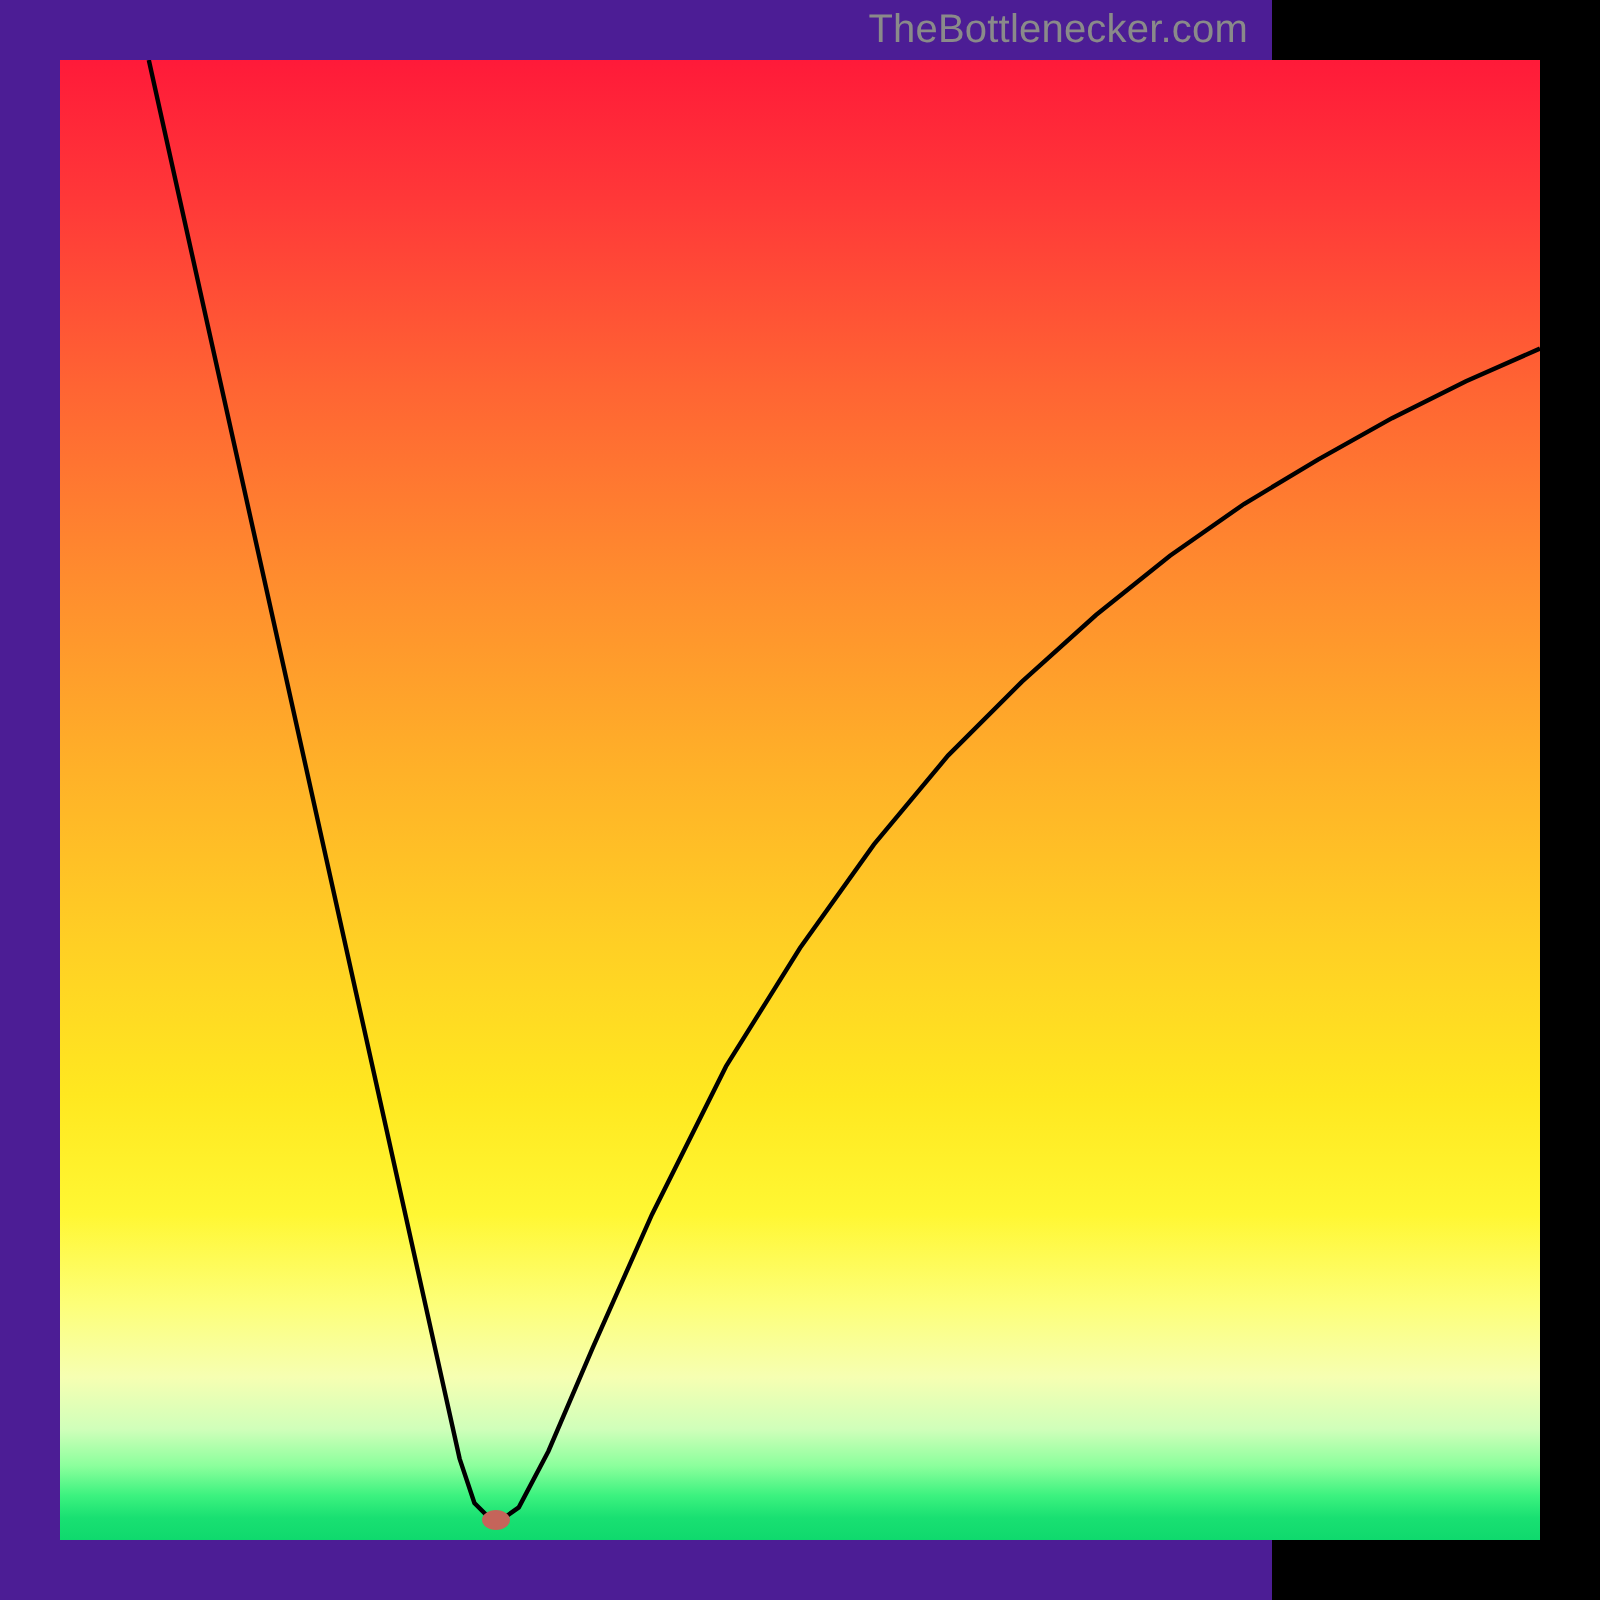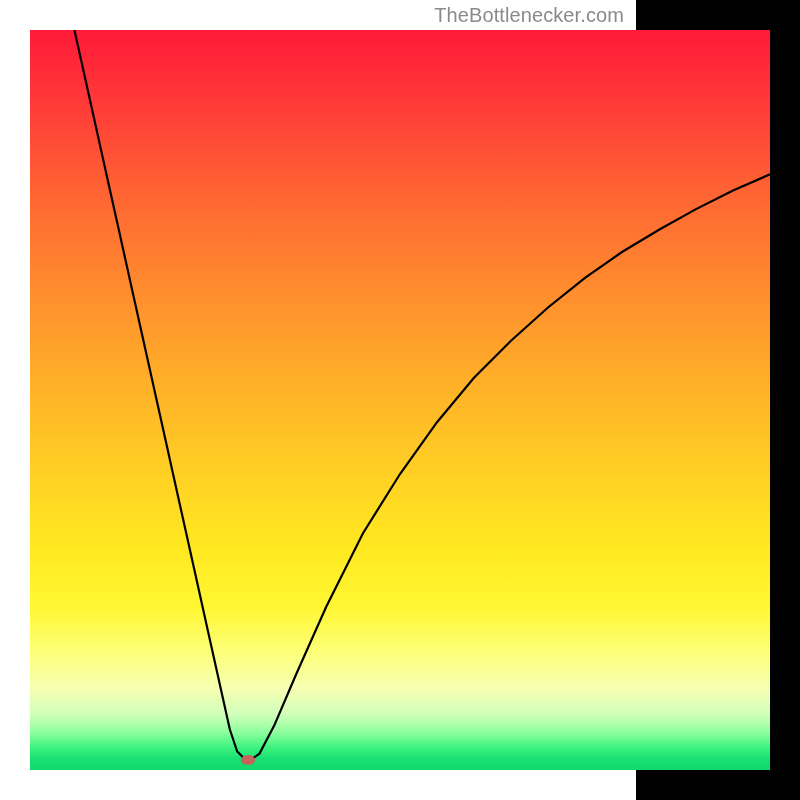--- a/index.html
+++ b/index.html
@@ -8,21 +8,21 @@
     width: 800px;
     height: 800px;
     background: #000000;
     overflow: hidden;
     font-family: Arial, Helvetica, sans-serif;
   }
   .frame {
     position: relative;
     width: 636px;
     height: 800px;
-    background: #ffffff;
+    background: #4c1d95;
   }
   .plot {
     position: absolute;
     left: 30px;
     top: 30px;
     width: 740px;
     height: 740px;
     
     background: linear-gradient(
       to bottom,

